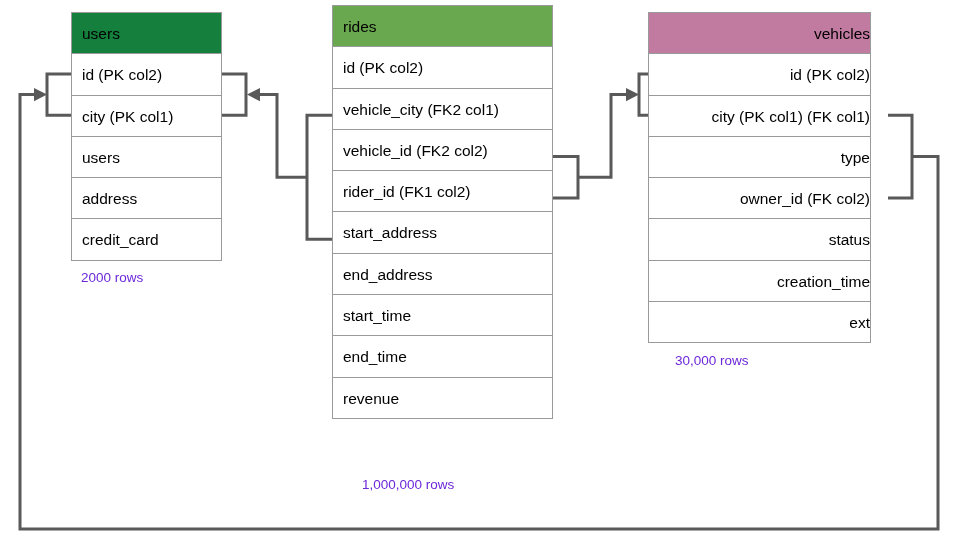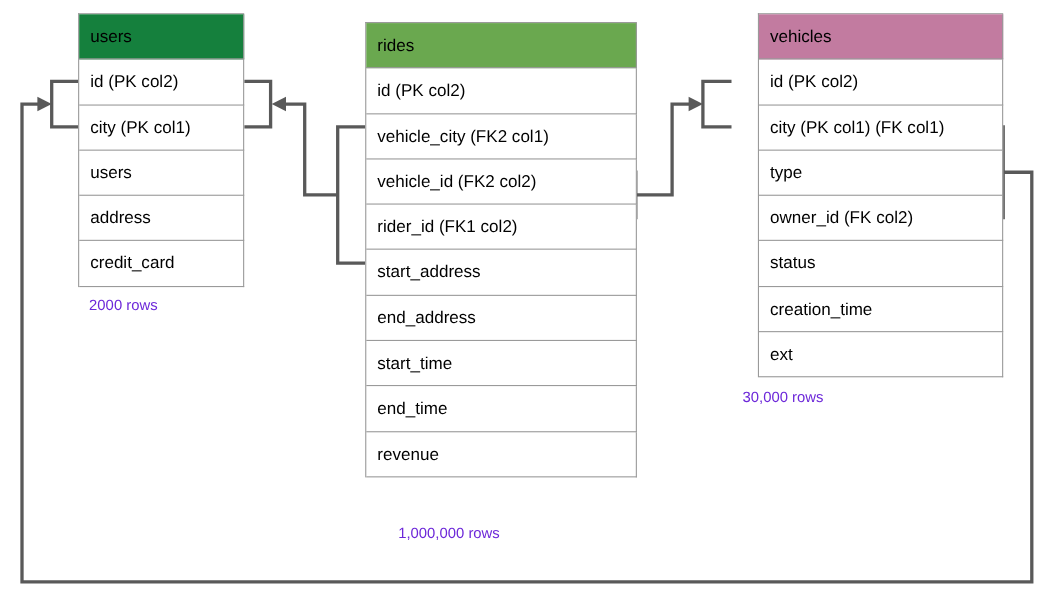--- a/index.html
+++ b/index.html
@@ -40,22 +40,22 @@
     white-space: nowrap;
     overflow: hidden;
   }
   .rowcount {
     position: absolute;
     font-size: 13.5px;
     color: #6d28d9;
     white-space: nowrap;
   }
   .t-users    { left: 71px;  top: 12px; width: 151px; }
-  .t-rides    { left: 332px; top: 20px; width: 247px; }
-  .t-vehicles { left: 689px; top: 12px; width: 223px; }
+  .t-rides    { left: 332px; top: 5px; width: 221px; }
+  .t-vehicles { left: 648px; top: 12px; width: 223px; text-align: right; }
   .rc-users    { left: 81px;  top: 270px; }
   .rc-rides    { left: 342px; top: 477px; margin-left: 20px; }
   .rc-vehicles { left: 675px; top: 353px; }
 </style>
 </head>
 <body>
 
 <div class="canvas">
 
   <svg class="connector-layer" width="960" height="540" viewBox="0 0 960 540">

